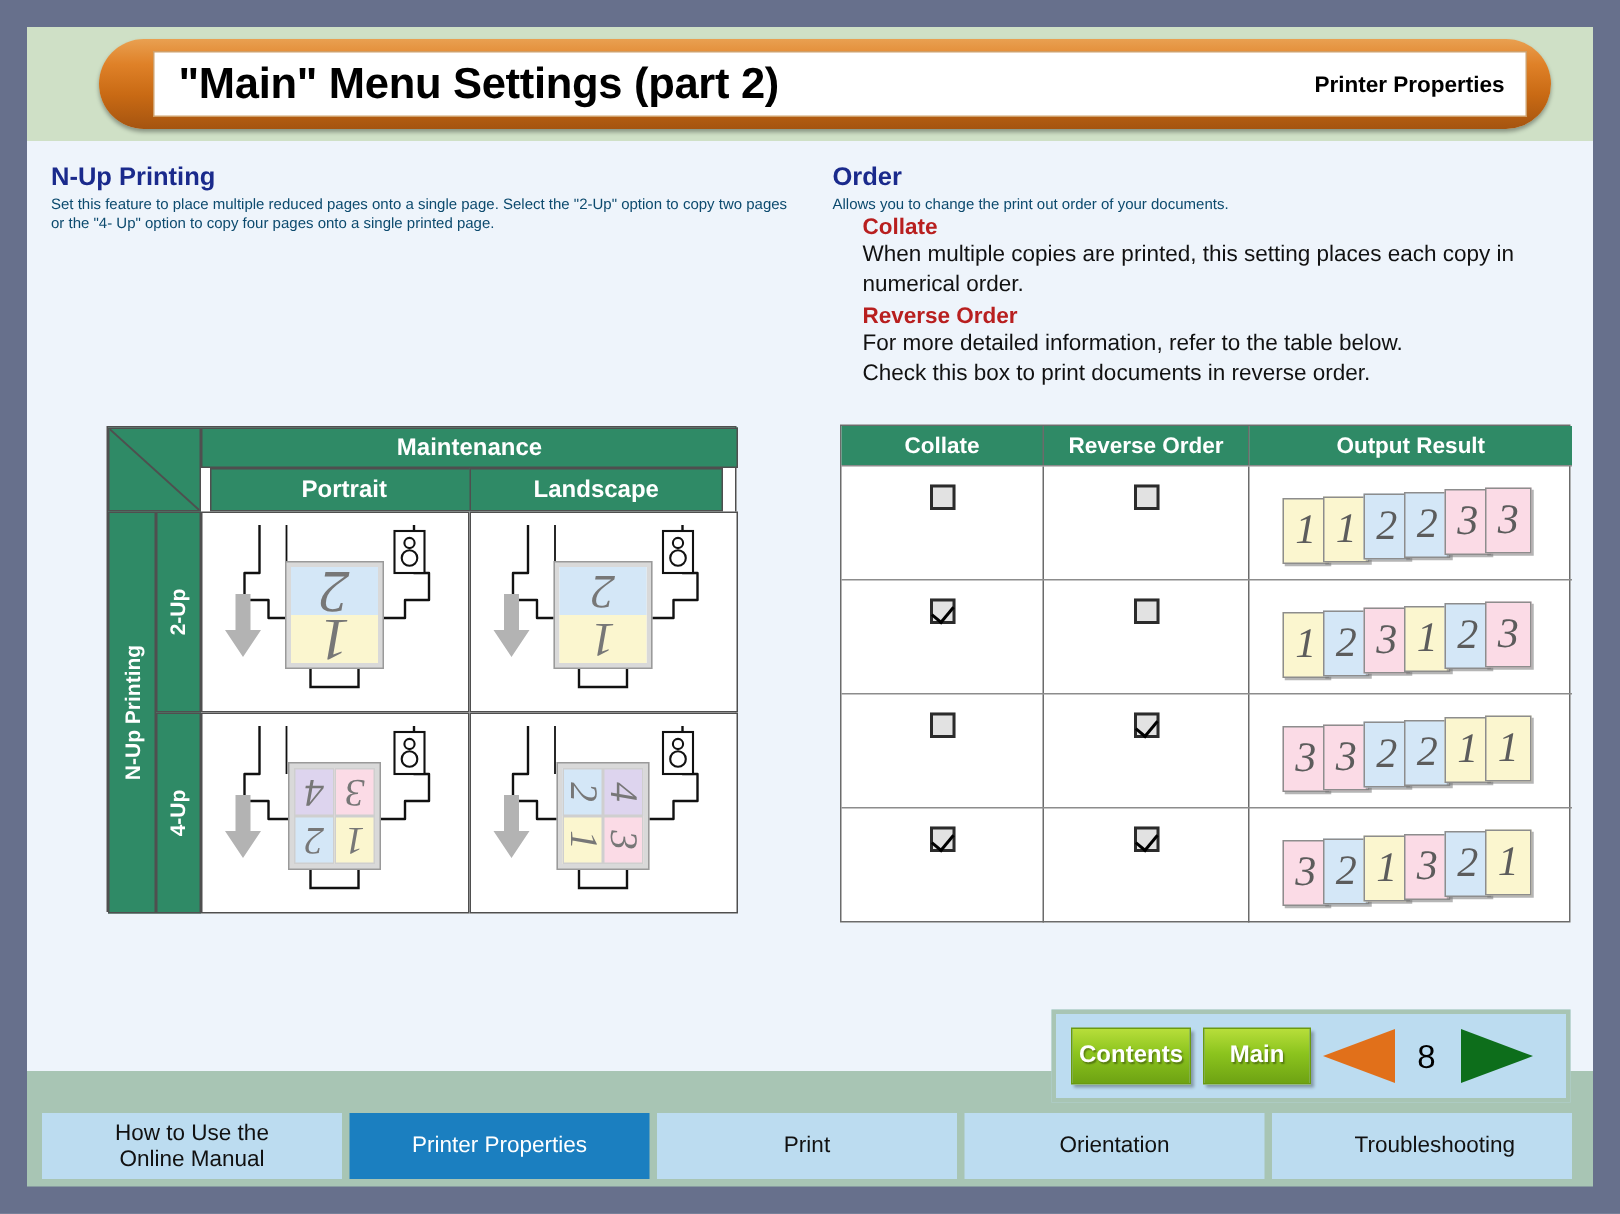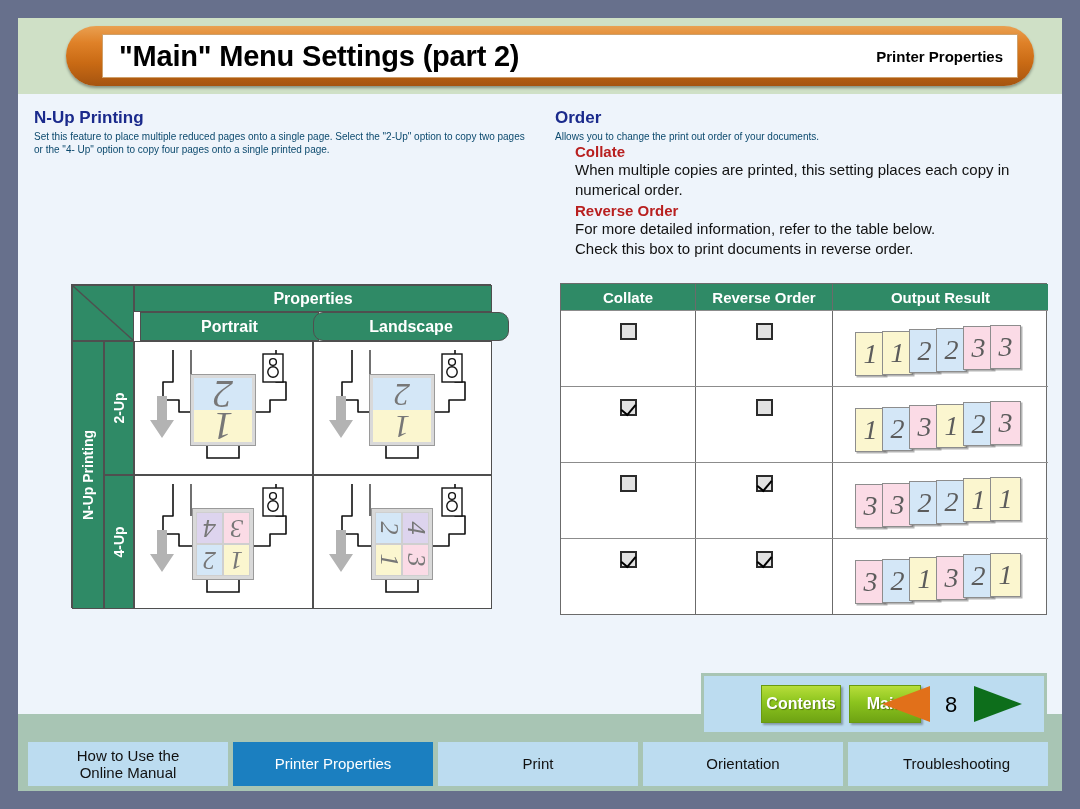--- a/index.html
+++ b/index.html
@@ -89,21 +89,21 @@
     display: flex; align-items: center; justify-content: center;
     border: 1px solid #4f4f4f;
   }
   .corner {
     position: absolute; left: 0; top: 0; width: 62px; height: 56px;
     background: #2f8a66; border: 1px solid #4f4f4f; overflow: hidden;
   }
   .corner svg { position: absolute; left: 0; top: 0; }
   .ori   { left: 62px;  top: 0;   width: 358px; height: 27px; font-size: 16px; }
   .port  { left: 68px;  top: 27px; width: 179px; height: 29px; font-size: 16px; }
-  .land  { left: 241px; top: 27px; width: 196px; height: 29px; font-size: 16px; border-radius: 10px; }
+  .land  { left: 241px; top: 27px; width: 169px; height: 29px; font-size: 16px; }
   .vnup  {
     left: 0; top: 56px; width: 32px; height: 268px; font-size: 14px;
   }
   .vnup span, .v2up span, .v4up span {
     transform: rotate(-90deg); white-space: nowrap; display: block;
   }
   .v2up  { left: 32px; top: 56px;  width: 30px; height: 134px; font-size: 14px; }
   .v4up  { left: 32px; top: 190px; width: 30px; height: 134px; font-size: 14px; }
 
   .cellbox {
@@ -173,21 +173,20 @@
     background: #bcdcf0; border: 3px solid #a8c5b4;
   }
   .gbtn {
     position: absolute; top: 9px; height: 38px;
     background: linear-gradient(180deg,#b7de3a 0%,#8cc41e 45%,#6ea313 100%);
     border: 1px solid #6a9a10;
     color: #fff; font-weight: bold; font-size: 16px;
     display: flex; align-items: center; justify-content: center;
     box-shadow: 2px 2px 2px rgba(0,0,0,.3);
     text-shadow: 1px 1px 1px rgba(0,0,0,.35);
-    margin-left: 47px;
   }
   .gbtn1 { left: 10px; width: 80px; }
   .gbtn2 { left: 98px; width: 72px; }
   .tri-l {
     position: absolute; left: 178px; top: 10px;
     width: 0; height: 0;
     border-top: 18px solid transparent;
     border-bottom: 18px solid transparent;
     border-right: 48px solid #e1701a;
   }
@@ -235,21 +234,21 @@
         <div class="h-blue">N-Up Printing</div>
         <div class="body-t">Set this feature to place multiple reduced pages onto a single page. Select the "2-Up" option to copy two pages or the "4- Up" option to copy four pages onto a single printed page.</div>
       </div>
 
       <div class="nup-table">
         <div class="corner">
           <svg width="62" height="56" viewBox="0 0 62 56">
             <line x1="0" y1="0" x2="62" y2="56" stroke="#4f4f4f" stroke-width="1.3"></line>
           </svg>
         </div>
-        <div class="g-hdr ori">Properties</div>
+        <div class="g-hdr ori">Maintenance</div>
         <div class="g-hdr port">Portrait</div>
         <div class="g-hdr land">Landscape</div>
         <div class="g-hdr vnup">
             <span>N-Up Printing</span>
           </div>
         <div class="g-hdr v2up">
             <span>2-Up</span>
           </div>
         <div class="g-hdr v4up">
             <span>4-Up</span>

